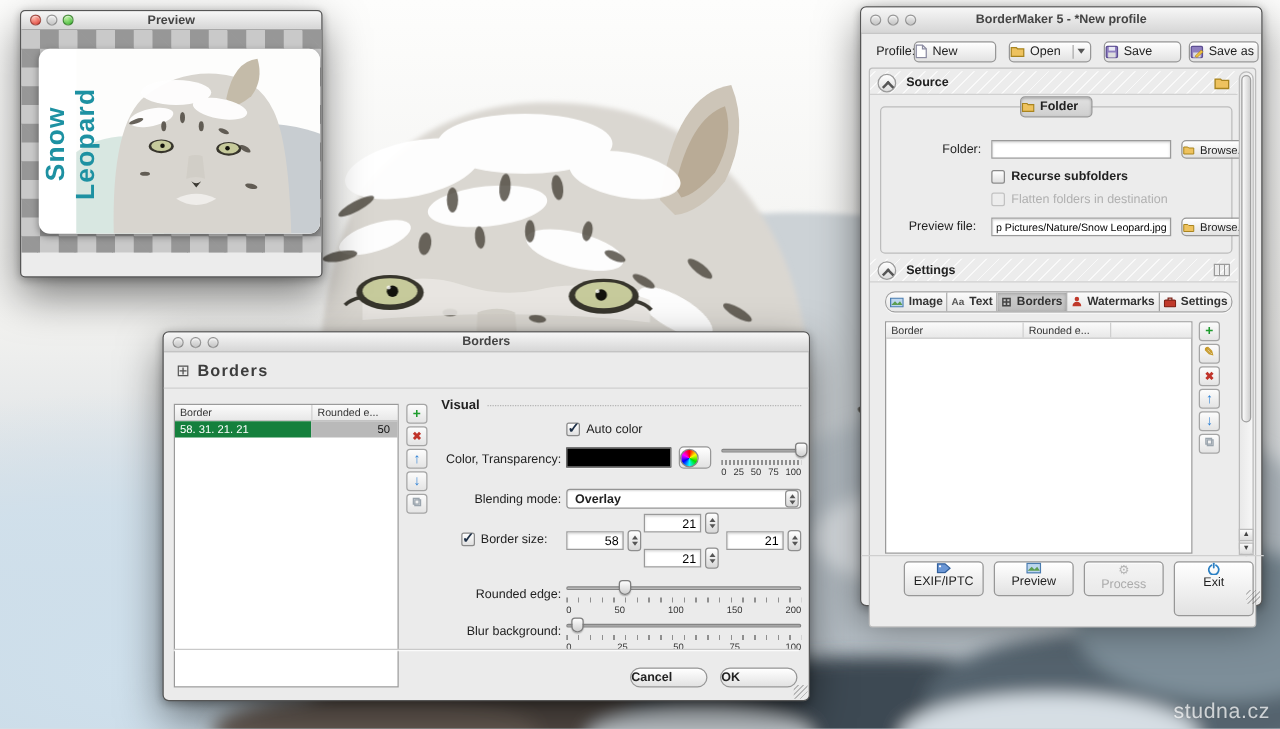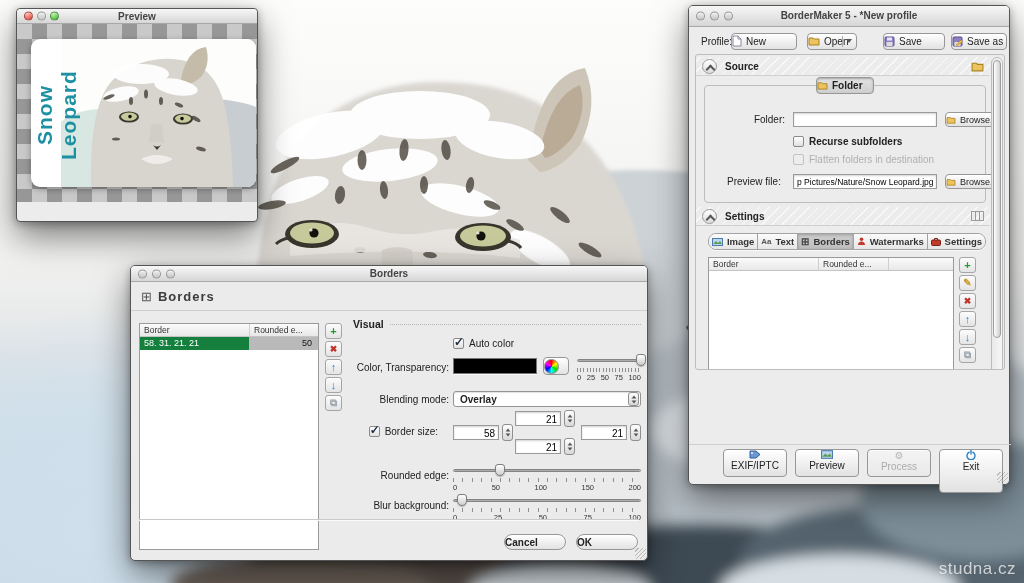--- a/index.html
+++ b/index.html
@@ -220,21 +220,21 @@
 
     <div style="position:absolute; left:0; top:24px; width:322px; height:22px; display:flex; align-items:center;">
       <span class="lbl" style="margin-left:12px;">Profile:</span>
       <span class="btn" style="position:absolute; left:42px; width:66px; height:17px;">
         <svg class="icon" width="10" height="12" viewBox="0 0 10 12">
             <path d="M1 1h5l3 3v7H1z" fill="#fff" stroke="#8a8aa0"></path>
             <path d="M6 1v3h3" fill="none" stroke="#8a8aa0"></path>
           </svg>
         <span>New</span>
       </span>
-      <span class="btn" style="position:absolute; left:118px; width:50px; height:17px; padding-right:31px;">
+      <span class="btn" style="position:absolute; left:118px; width:66px; height:17px; padding-right:31px;">
         <svg class="icon" width="12" height="10" viewBox="0 0 12 10">
             <path d="M1 2h4l1 1h5v6H1z" fill="#eec25e" stroke="#a8841f"></path>
           </svg>
         <span>Open</span>
         <span style="position:absolute; right:2px; top:2px; bottom:2px; width:12px; border-left:1px solid #aaa; display:flex; align-items:center; justify-content:center;">
             <span class="tri-d"></span>
           </span>
       </span>
       <span class="btn" style="position:absolute; left:194px; width:62px; height:17px;">
         <svg class="icon" width="11" height="11" viewBox="0 0 11 11">
@@ -247,21 +247,21 @@
       <span class="btn" style="position:absolute; left:262px; width:56px; height:17px;">
         <svg class="icon" width="11" height="11" viewBox="0 0 11 11">
             <rect x="1" y="1" width="9" height="9" rx="1" fill="#8f7fc0" stroke="#5c4d92"></rect>
             <rect x="2.5" y="6" width="6" height="4" fill="#ddd"></rect>
             <path d="M4 9l5-5 1.5 1.5L5.5 10z" fill="#f0c040" stroke="#a07d17" stroke-width=".5"></path>
           </svg>
         <span>Save as</span>
       </span>
     </div>
 
-    <div style="position:absolute; left:6px; top:48px; width:310px; height:316px; border:1px solid #bdbdbd; border-radius:3px; background:#ececec; overflow:hidden;">
+    <div style="position:absolute; left:6px; top:48px; width:310px; height:448px; border:1px solid #bdbdbd; border-radius:3px; background:#ececec; overflow:hidden;">
 
       <div class="sect-head" style="left:0; top:2px; width:294px;">
         <span class="disc"></span>
         <span class="lbl b">Source</span>
         <svg class="icon" style="position:absolute; right:6px;" width="13" height="11" viewBox="0 0 12 10">
             <path d="M1 2h4l1 1h5v6H1z" fill="#eec25e" stroke="#a8841f"></path>
           </svg>
       </div>
 
       <div style="position:absolute; left:8px; top:30px; width:282px; height:118px; border:1px solid #bcbcbc; border-radius:4px; background:#ececec;">

